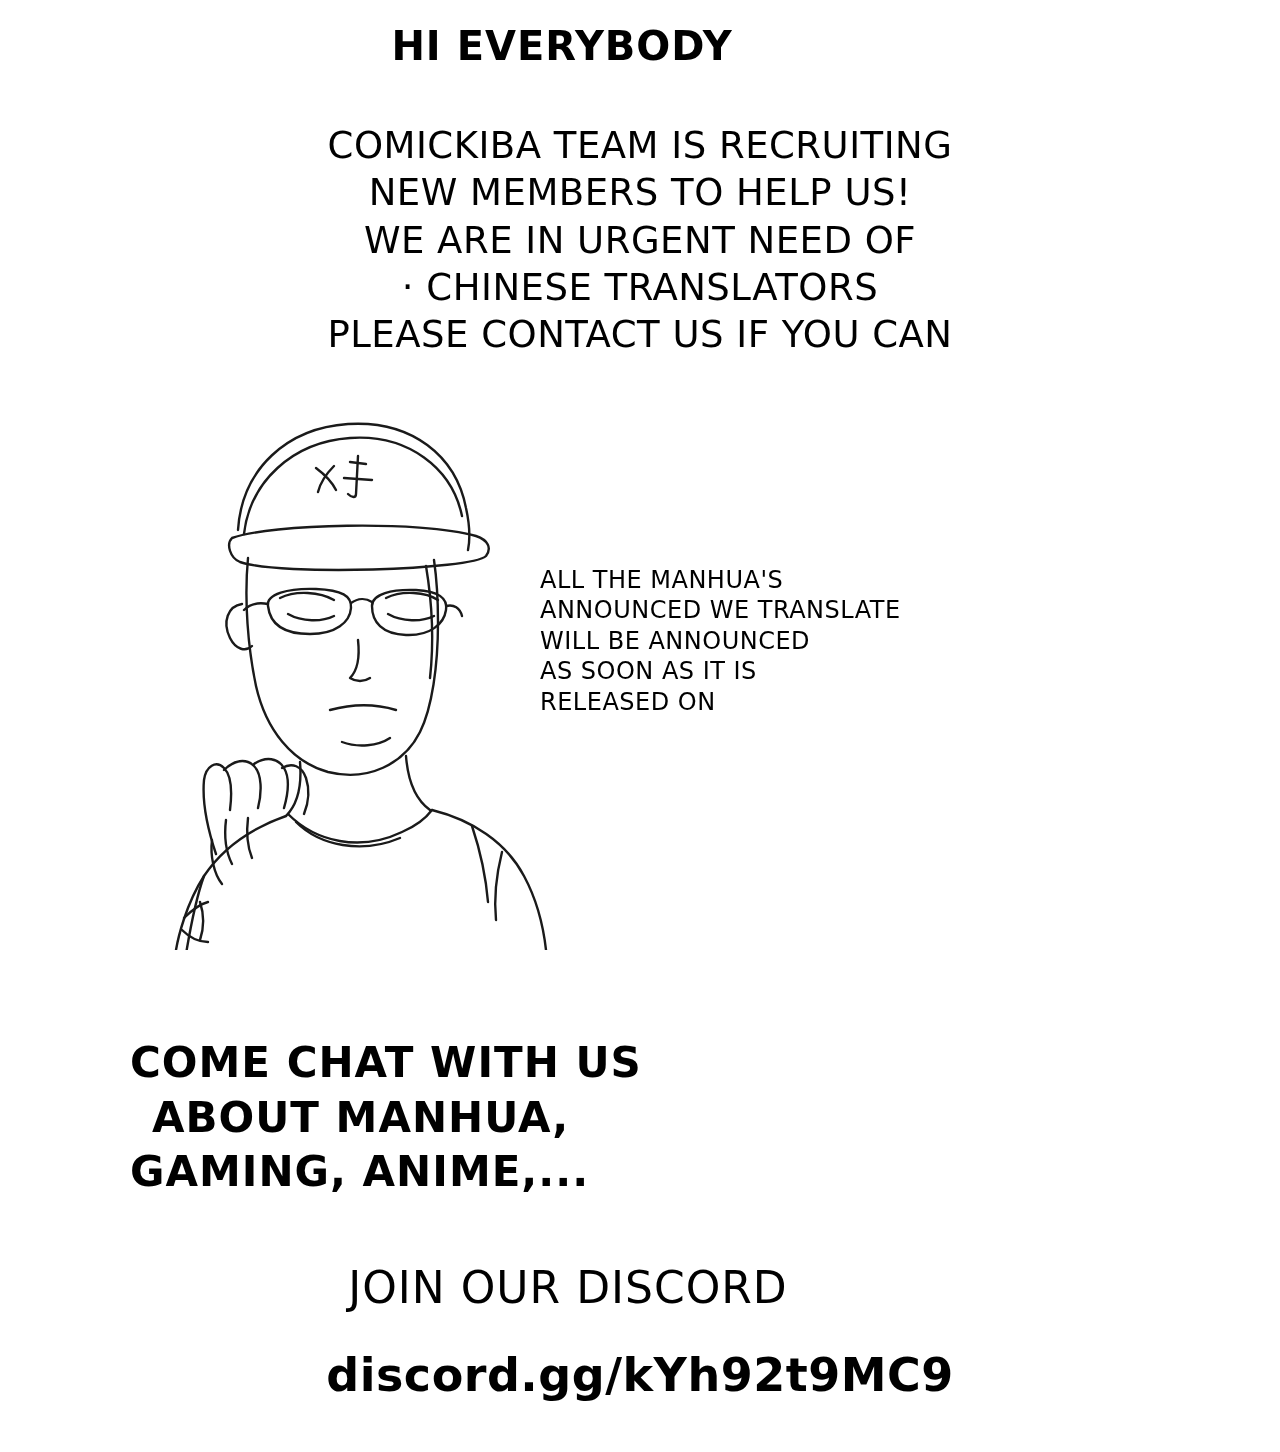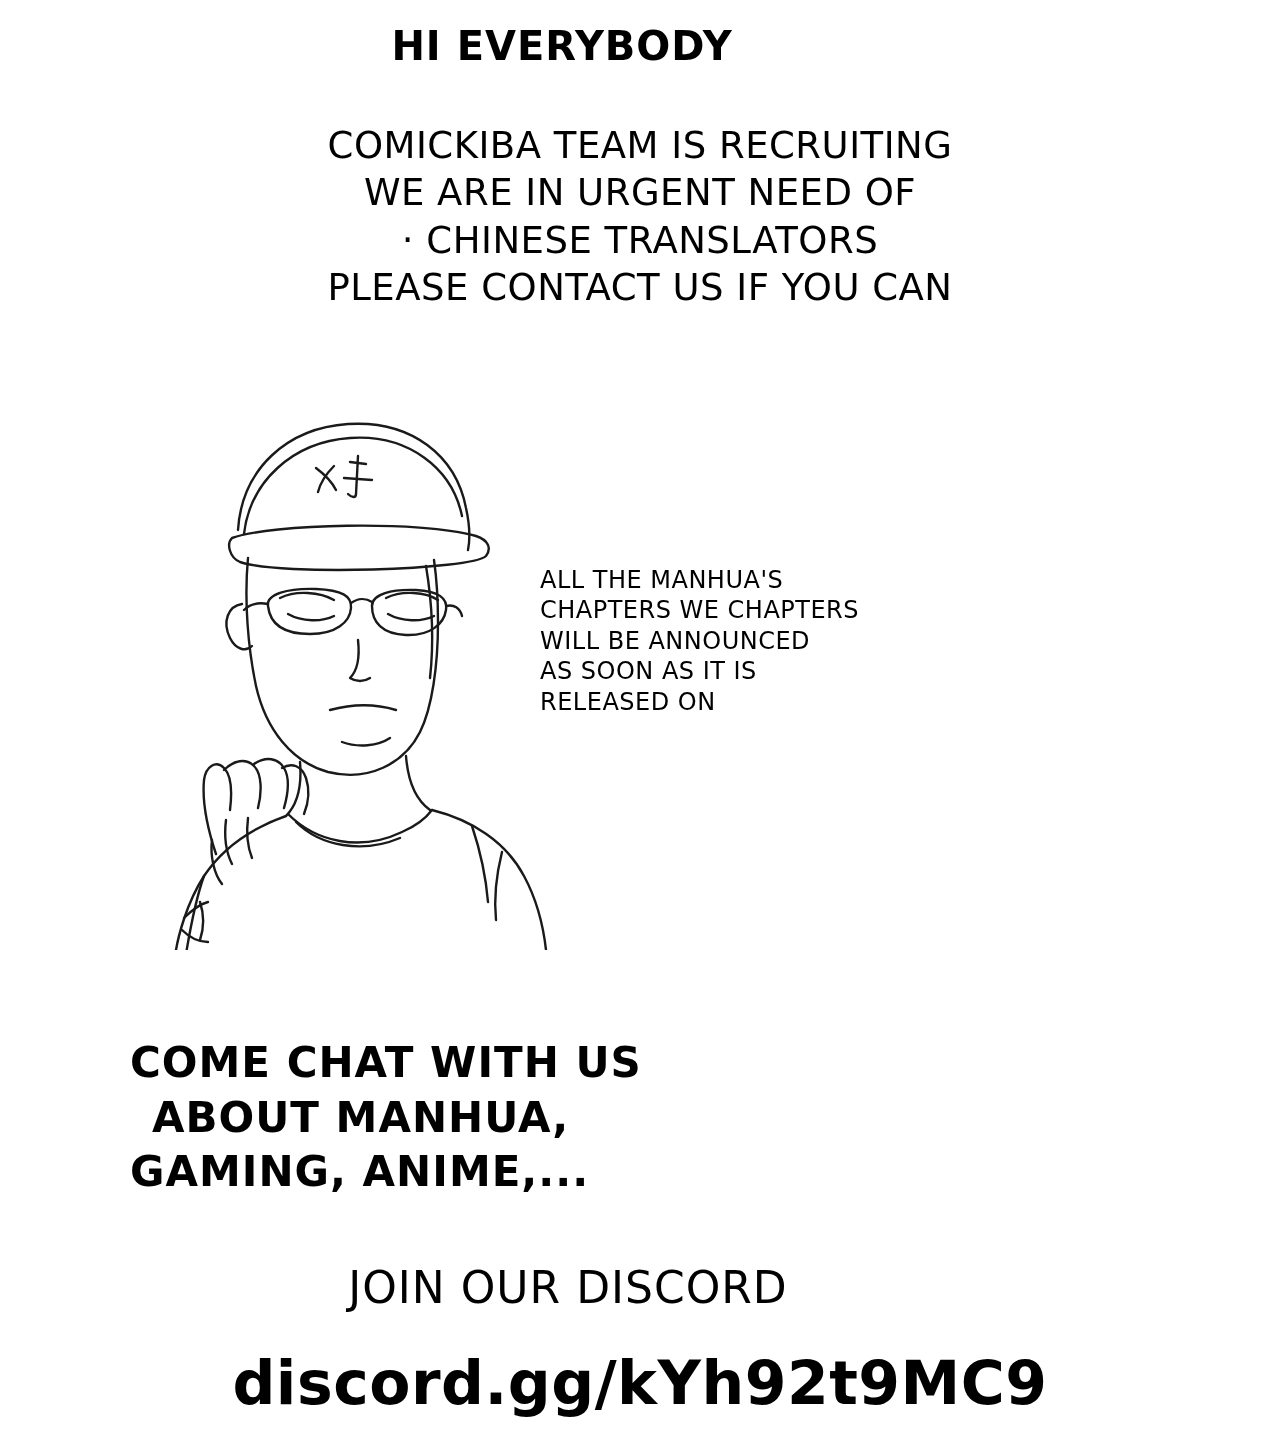--- a/index.html
+++ b/index.html
@@ -86,41 +86,42 @@
     font-size: 44px;
     font-weight: 500;
     letter-spacing: 1px;
   }
   .discord-link {
     position: absolute;
     top: 1348px;
     left: 0;
     width: 1280px;
     text-align: center;
-    font-size: 60px;
+    font-size: 46px;
     font-weight: 700;
     letter-spacing: 0.5px;
   }
   .drawing {
     position: absolute;
     top: 390px;
     left: 120px;
     width: 460px;
     height: 560px;
   }
 </style>
 </head>
 <body>
 
 <div class="page">
 
   <div class="headline">HI EVERYBODY</div>
 
   <div class="recruit-block">
     <div>COMICKIBA TEAM IS RECRUITING</div>
+    <div>NEW MEMBERS TO HELP US!</div>
     <div>WE ARE IN URGENT NEED OF</div>
     <div>· CHINESE TRANSLATORS</div>
     <div>PLEASE CONTACT US IF YOU CAN</div>
   </div>
 
   <div class="drawing">
     <svg viewBox="0 0 460 560" width="460" height="560" fill="none" stroke="#1a1a1a" stroke-width="2.4" stroke-linecap="round" stroke-linejoin="round">
 
       <path d="M118 140 C122 78 168 38 228 34 C292 30 336 66 346 118 C350 136 350 150 348 160"></path>
       <path d="M124 144 C130 92 172 52 230 48 C288 44 332 78 342 126"></path>
@@ -183,21 +184,21 @@
       <path d="M62 540 C70 548 78 552 88 552"></path>
       <path d="M80 512 C84 524 84 538 80 550"></path>
 
       <path d="M352 436 C360 460 366 488 368 512"></path>
       <path d="M382 462 C376 486 374 510 376 530"></path>
     </svg>
   </div>
 
   <div class="announce-block">
     <div>ALL THE MANHUA'S</div>
-    <div>CHAPTERS WE CHAPTERS</div>
+    <div>ANNOUNCED WE TRANSLATE</div>
     <div>WILL BE ANNOUNCED</div>
     <div>AS SOON AS IT IS</div>
     <div>RELEASED ON</div>
   </div>
 
   <div class="chat-block">
     <div>COME CHAT WITH US</div>
     <div class="indent">ABOUT MANHUA,</div>
     <div>GAMING, ANIME,...</div>
   </div>

